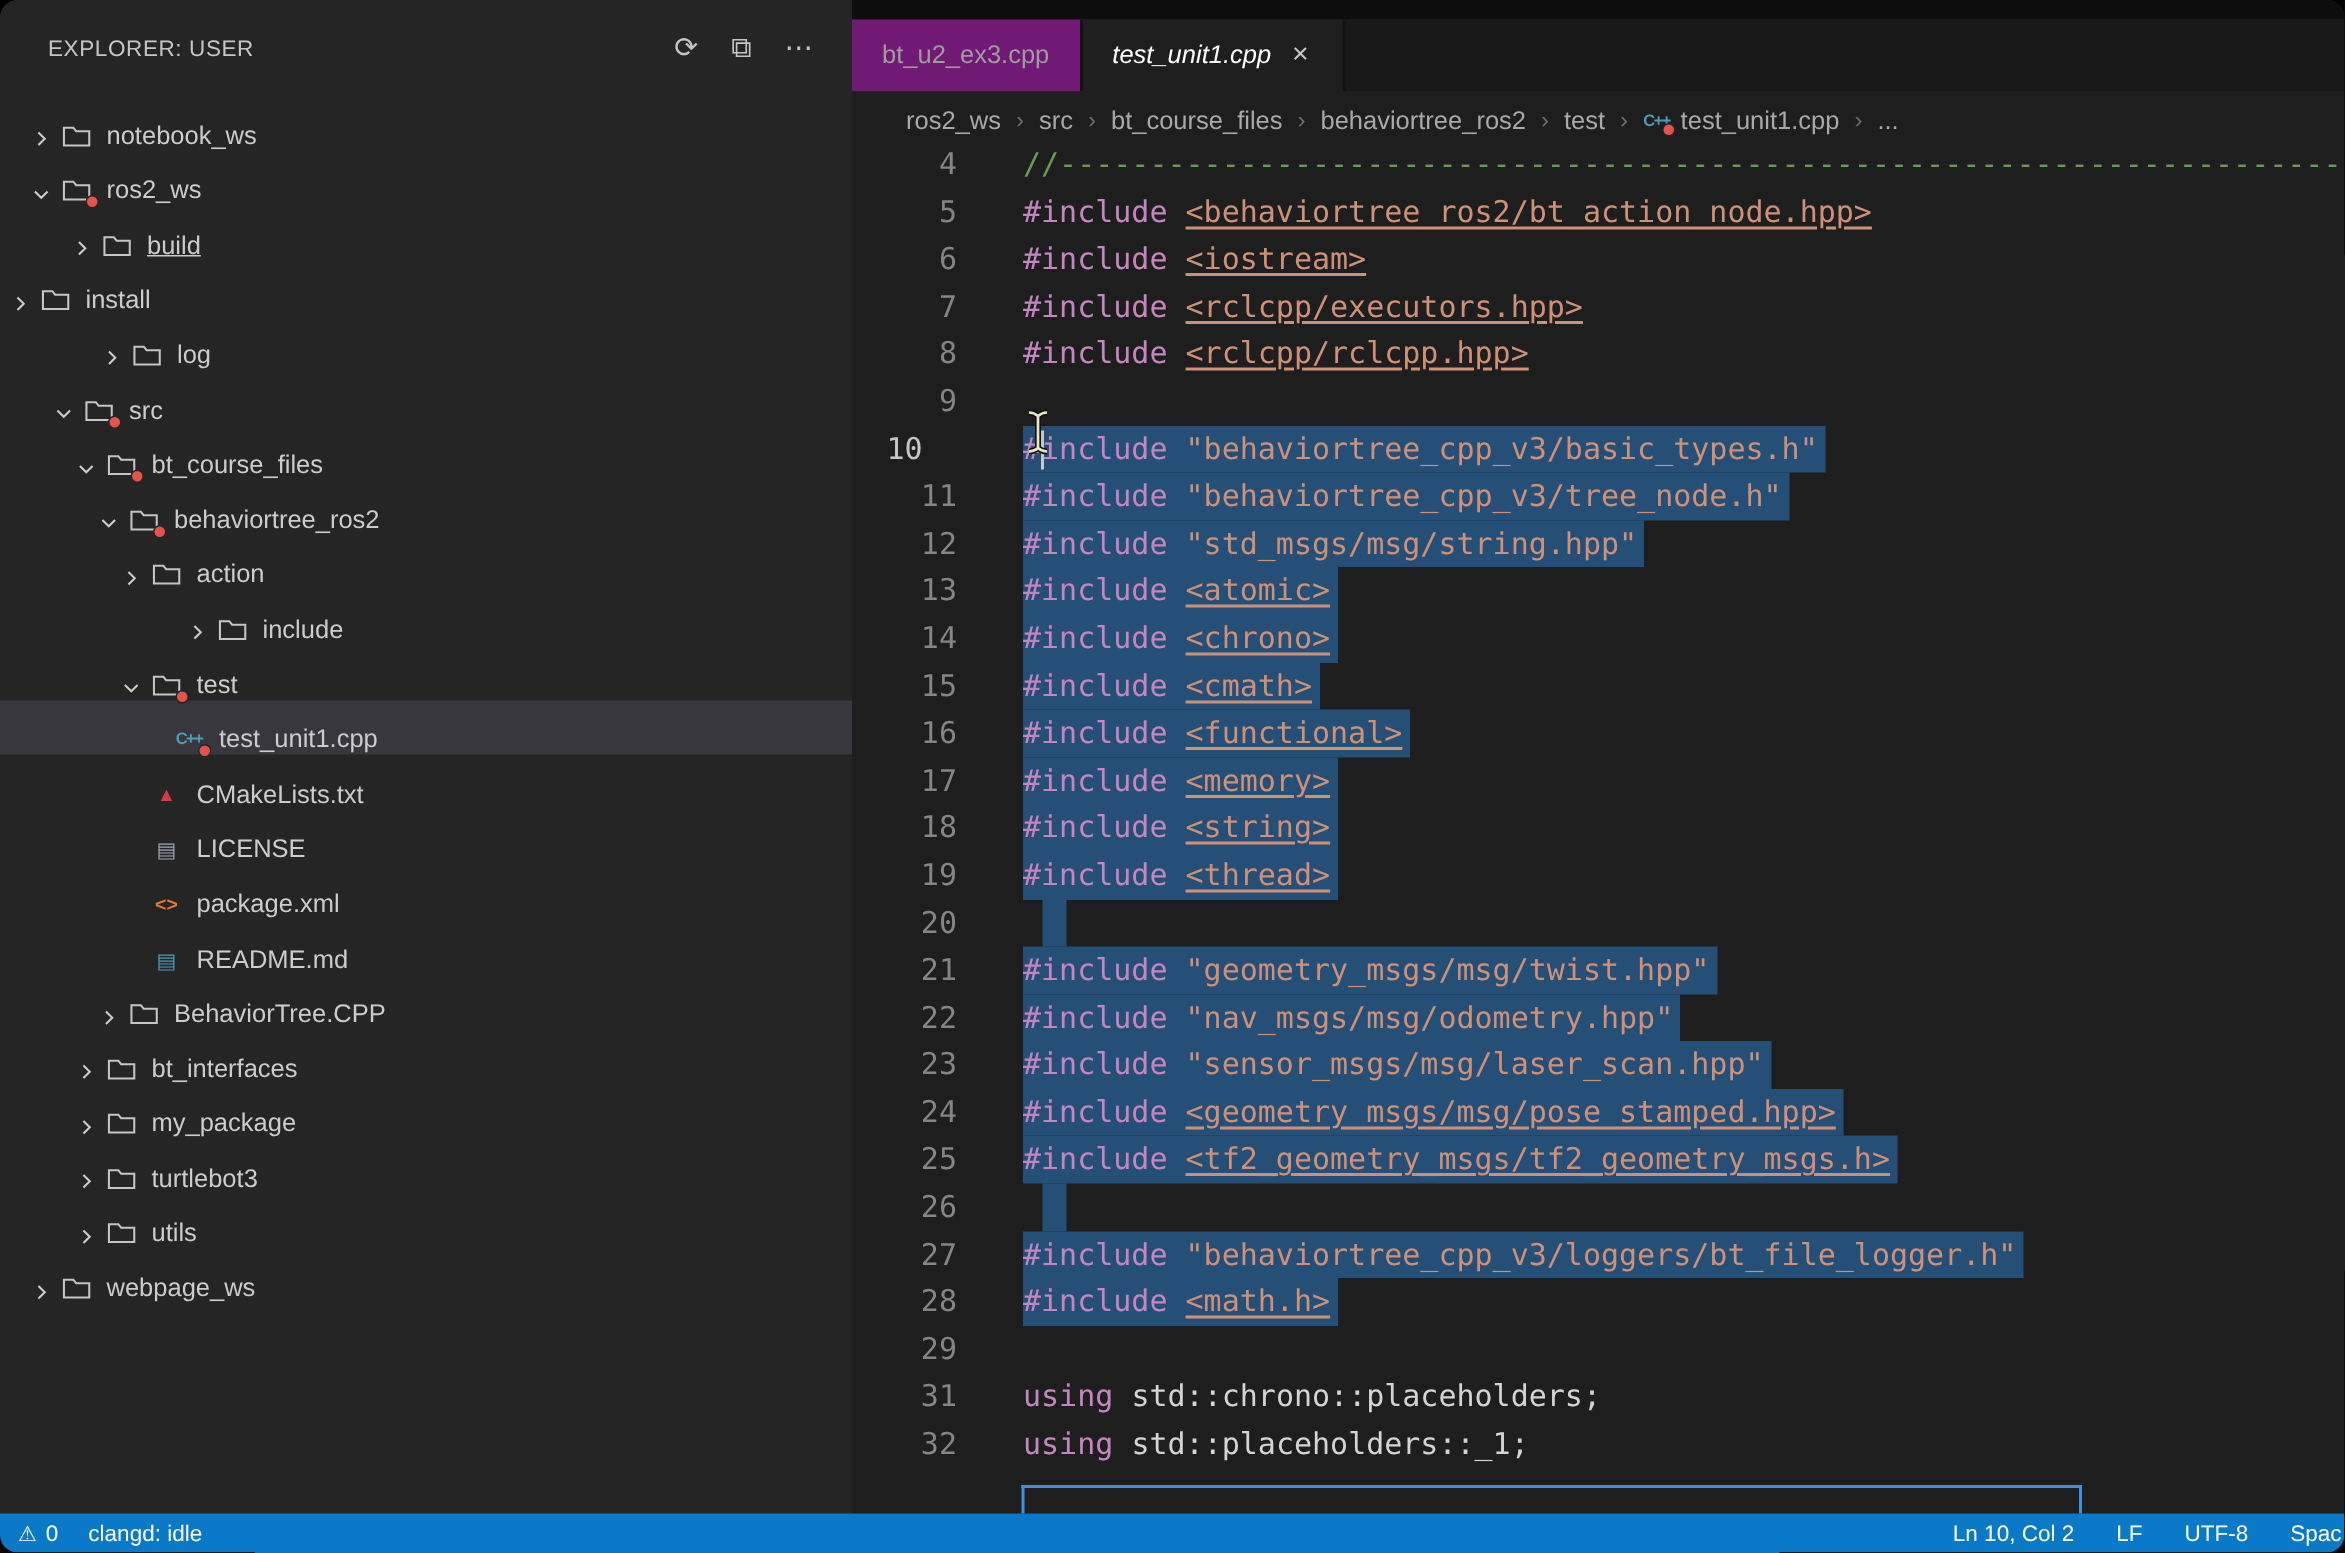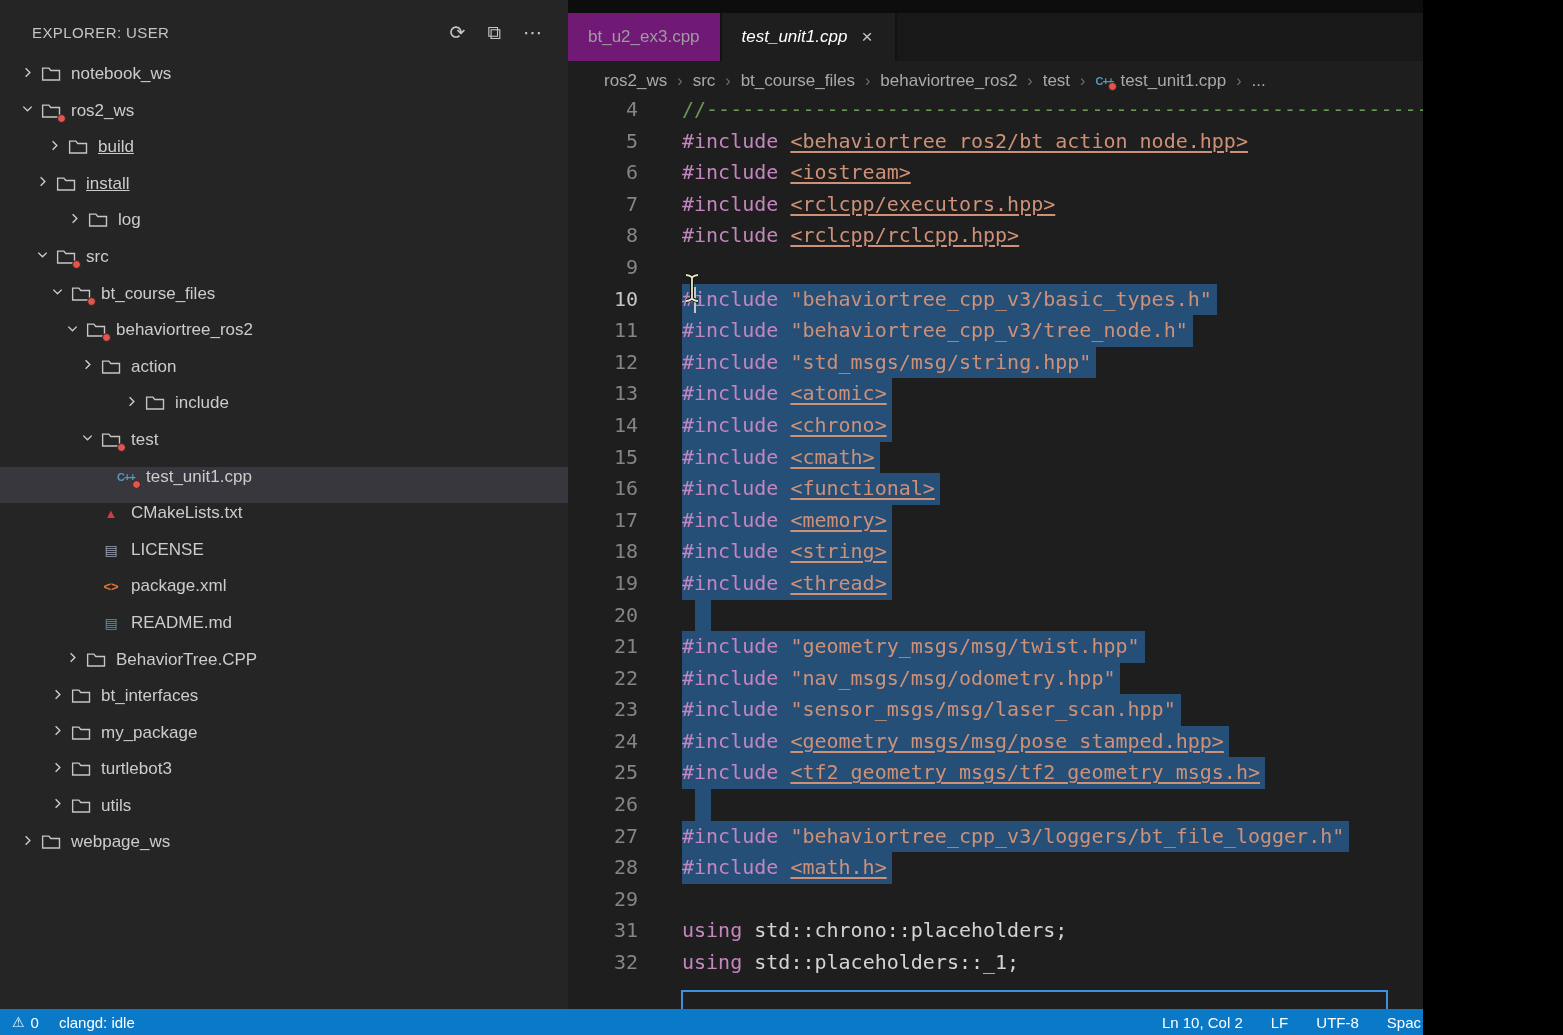--- a/index.html
+++ b/index.html
@@ -2,29 +2,29 @@
 <html style="--sel: #264f78; --kw: #c586c0; --str: #ce9178; --com: #6a9955; --pln: #d4d4d4; --dot: #e5534b; --statusbar: #0a79c7; --cppcol: #519aba;"><head>
 <meta charset="utf-8">
 <style>
   :root{
     --sel:#264f78; --kw:#c586c0; --str:#ce9178; --com:#6a9955; --pln:#d4d4d4;
     --dot:#e5534b; --statusbar:#0a79c7; --cppcol:#519aba;
   }
   *{box-sizing:border-box; margin:0; padding:0;}
   html,body{background:#000;}
   body{font-family:"Liberation Sans",sans-serif;}
-  .app{position:relative; width:1423px; height:1035px; overflow:hidden; background:#1e1e1e;}
+  .app{position:relative; width:1563px; height:1035px; overflow:hidden; background:#1e1e1e;border-radius:12px;}
 
   
   .sidebar{position:absolute; left:0; top:0; width:568px; bottom:26px; background:#252526; overflow:hidden; z-index:2;}
   .sb-header{height:64px; display:flex; align-items:center; padding:0 26px 0 32px; color:#cccccc;}
   .sb-title{font-size:15px; letter-spacing:0.4px; color:#c5c5c5; flex:1;}
   .sb-actions{display:flex; gap:22px; align-items:center;}
   .sb-action{font-size:19px; color:#c5c5c5; cursor:pointer; line-height:1;}
-  .tree-row{display:flex; align-items:flex-start; height:36.6px; cursor:pointer; color:#cccccc; font-size:17px; white-space:nowrap;}
+  .tree-row{display:flex; align-items:flex-end; height:36.6px; cursor:pointer; color:#cccccc; font-size:17px; white-space:nowrap;}
   .tree-row.selected{background:#37373d;}
   .chev{width:26px; height:16px; display:inline-flex; align-items:center; justify-content:center; flex:none;}
   .chev.down svg{transform:rotate(90deg);}
   .ficon{position:relative; width:22px; height:20px; margin-right:8px; display:inline-flex; align-items:center; justify-content:center; flex:none;}
   .dot{position:absolute; right:-4px; bottom:-2px; width:9px; height:9px; border-radius:50%; background:var(--dot); border:1px solid #252526;}
   .icpp{color:var(--cppcol); font-weight:bold; font-size:11px; letter-spacing:-1px;}
   .icmake{color:#cc3e44; font-size:13px;}
   .ilic{color:#9da5b4; font-size:14px;}
   .ixml{color:#e37933; font-weight:bold; font-size:13px;}
   .imd{color:var(--cppcol); font-size:14px;}
@@ -38,21 +38,21 @@
   .tab.active{background:#1e1e1e; color:#ffffff;}
   .tab.active .tab-label{font-style:italic;}
   .tab-close{font-size:19px; color:#c5c5c5; cursor:pointer; padding:0 2px;}
   .breadcrumbs{height:39px; display:flex; align-items:center; padding-left:36px; background:#1e1e1e; font-size:17px; color:#a9a9a9; flex:none; white-space:nowrap;}
   .bc-sep{margin:0 10px; color:#6f6f6f; font-size:16px;}
   .bc-item{display:inline-flex; align-items:center; gap:7px; cursor:pointer;}
   .bc-cpp{width:18px; height:16px; margin:0;}
   .code{flex:1; overflow:hidden; position:relative; margin-top:-6px;}
   .cline{display:flex; height:31.6px; line-height:31.6px; font-family:"DejaVu Sans Mono",monospace; font-size:20px; white-space:pre;}
   .lnum{width:70px; text-align:right; color:#858585; flex:none;}
-  .lnum.active{color:#c6c6c6;}
+  .lnum.active{color:#c6c6c6;text-align:center;}
   .lcontent{margin-left:44px; position:relative; white-space:pre;}
   .lcontent.sel{background:var(--sel); padding-right:5px;}
   .lcontent.selempty{width:16px; margin-left:57px; padding-right:0;}
   .tk-kw{color:var(--kw);}
   .tk-str{color:var(--str);}
   .tk-lnk{color:var(--str); text-decoration:underline; text-underline-offset:3px;}
   .tk-com{color:var(--com);}
   .tk-pln{color:var(--pln);}
   .caret{position:absolute; top:3px; width:2px; height:26px; background:#c8c8c8;}
 
@@ -115,21 +115,21 @@
               <path d="M6 3.5l4.5 4.5L6 12.5" fill="none" stroke="#cccccc" stroke-width="1.5"></path>
             </svg>
           </span>
           <span class="ficon">
             <svg width="20" height="20" viewBox="0 0 16 16">
               <path d="M1.3 3.3h5l1.5 1.9h7v7.6H1.3z" fill="none" stroke="#c5c5c5" stroke-width="1.1"></path>
             </svg>
           </span>
           <span class="tlabel">build</span>
         </div>
-        <div class="tree-row" style="padding-left: 29px; text-decoration: underline;">
+        <div class="tree-row" style="">
           <span class="chev">
             <svg width="15" height="15" viewBox="0 0 16 16">
               <path d="M6 3.5l4.5 4.5L6 12.5" fill="none" stroke="#cccccc" stroke-width="1.5"></path>
             </svg>
           </span>
           <span class="ficon">
             <svg width="20" height="20" viewBox="0 0 16 16">
               <path d="M1.3 3.3h5l1.5 1.9h7v7.6H1.3z" fill="none" stroke="#c5c5c5" stroke-width="1.1"></path>
             </svg>
           </span>

